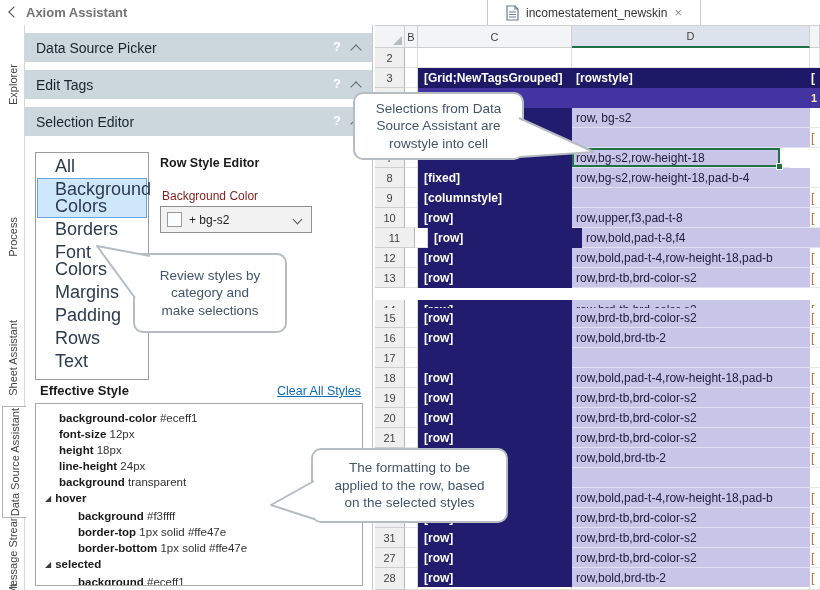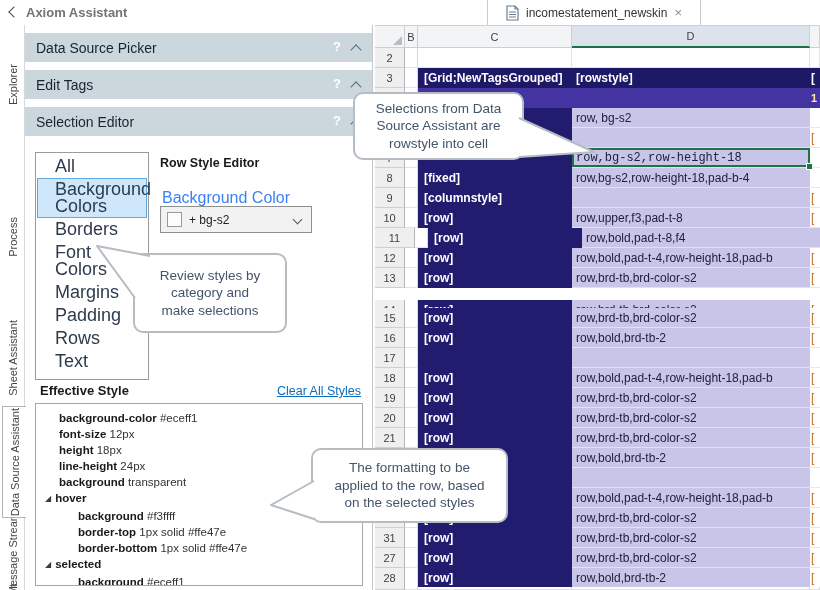--- a/index.html
+++ b/index.html
@@ -33,21 +33,21 @@
   .ph-help { position:absolute; right:31px; top:6px; color:#fff; font-weight:bold; font-size:13px; }
   .ph-chevron { position:absolute; right:12px; top:13px; width:8px; height:8px; }
   .ph-chevron::before { content:""; position:absolute; left:0; top:0; width:7px; height:7px;
       border-right:1.4px solid #5d6d78; border-bottom:1.4px solid #5d6d78; transform:rotate(-135deg); }
 
   .catbox { position:absolute; left:10px; top:127px; width:114px; height:228px; background:#fff; border:1px solid #9b9b9b; padding-top:2px; }
   .cat-item { font-size:18px; color:#2e3b4e; padding:2px 17px; margin:0 1px; line-height:17px; cursor:pointer; border:1px solid transparent; }
   .cat-item.sel { background:#cfe7fb; border:1px solid #64a9dd; }
 
   .rse-heading { position:absolute; left:135px; top:131px; font-size:12.5px; font-weight:bold; color:#1a1a1a; }
-  .rse-label { position:absolute; left:137px; top:164px; font-size:16px; color:#3b82f6; }
+  .rse-label { position:absolute; left:137px; top:164px; font-size:12px; color:#7f1d1d; }
   .dropdown { position:absolute; left:135px; top:181px; width:152px; height:27px; background:#f2f2f2;
       border:1px solid #8f8f8f; display:flex; align-items:center; cursor:pointer; }
   .swatch { width:15px; height:15px; background:#fbfcfd; border:1px solid #9a9a9a; margin-left:6px; }
   .dd-value { font-size:12px; color:#222; margin-left:7px; flex:1; }
   .dd-chevron { width:8px; height:8px; margin-right:9px; position:relative; }
   .dd-chevron::before { content:""; position:absolute; left:0; top:0; width:6px; height:6px;
       border-right:1.3px solid #555; border-bottom:1.3px solid #555; transform:rotate(45deg); }
 
   .es-heading { position:absolute; left:15px; top:358px; font-size:13px; font-weight:bold; color:#1a1a1a; }
   .clear-link { position:absolute; right:11px; top:359px; font-size:12.5px; color:#0f6cbd; text-decoration:underline; cursor:pointer; }
@@ -238,21 +238,21 @@
           <div class="cell gut" style="width: 30px;">6</div>
           <div class="cell bcol" style="width: 13px;"></div>
           <div class="cell ccol" style="width: 154px;"></div>
           <div class="cell dcol" style="width: 238px;"></div>
           <div class="cell ecol" style="width: 10px;"><span class="efrag">[</span></div>
         </div>
         <div class="srow tag" style="top: 122px;">
           <div class="cell gut" style="width: 30px;">7</div>
           <div class="cell bcol" style="width: 13px;"></div>
           <div class="cell ccol" style="width: 154px;"></div>
-          <div class="cell dcol selcell" style="width: 238px; font-family: Liberation Mono, monospace;">row,bg-s2,row-height-18<div class="fill-handle"></div></div>
+          <div class="cell dcol selcell" style="width: 208px;">row,bg-s2,row-height-18<div class="fill-handle"></div></div>
           <div class="cell ecol" style="width: 10px;"></div>
         </div>
         <div class="srow tag" style="top: 142px;">
           <div class="cell gut" style="width: 30px;">8</div>
           <div class="cell bcol" style="width: 13px;"></div>
           <div class="cell ccol" style="width: 154px;">[fixed]</div>
           <div class="cell dcol" style="width: 238px;">row,bg-s2,row-height-18,pad-b-4</div>
           <div class="cell ecol" style="width: 10px;"></div>
         </div>
         <div class="srow tag" style="top: 162px;">

